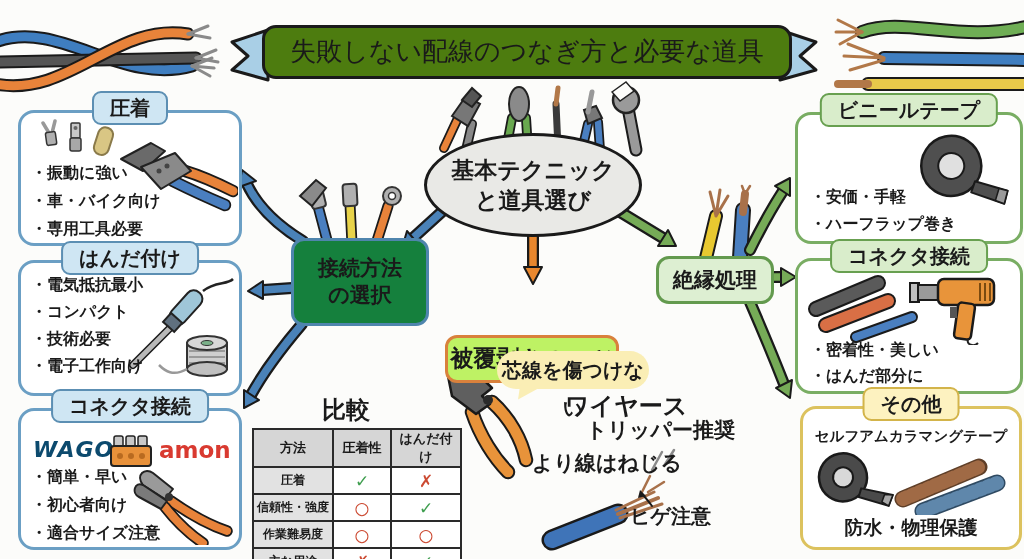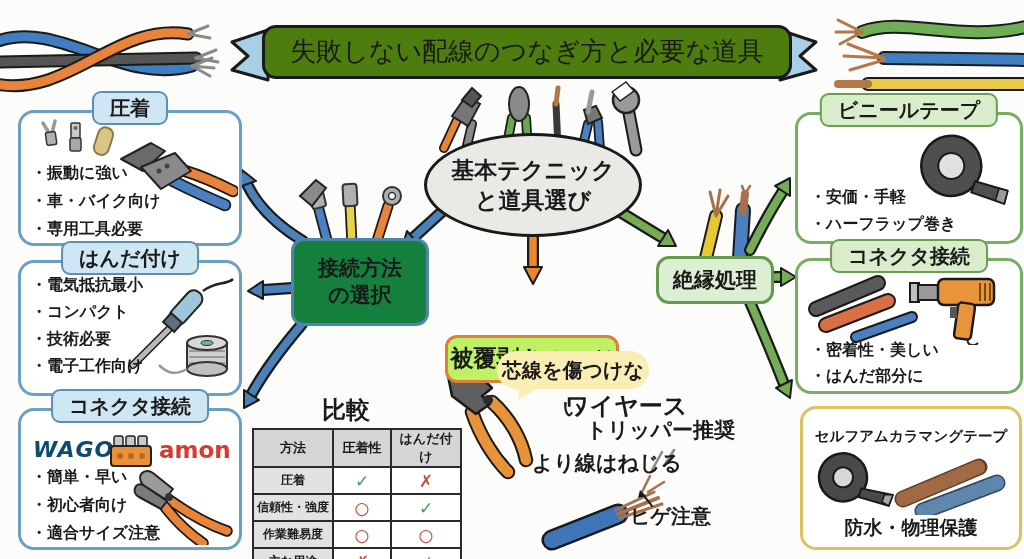--- a/index.html
+++ b/index.html
@@ -412,20 +412,23 @@
     <rect x="146" y="40" width="7" height="11" fill="#555555"></rect>
     <path d="M164,72 C162,78 170,80 174,76" stroke="#222222" stroke-width="2" fill="none"></path>
   </svg>
   <div class="bullets" style="left:12px;top:76px;line-height:26px;">
     <div>・密着性・美しい</div>
     <div>・はんだ部分に</div>
   </div>
 </div>
 
 <div class="panel p-yellow" style="left:800px;top:406px;width:216px;height:138px;">
+  <div class="tab t-yellow">
+    <span>その他</span>
+  </div>
   <div class="abs" style="left:0;top:18px;width:216px;text-align:center;font-size:14.5px;font-weight:bold;white-space:nowrap;">セルフアムカラマングテープ</div>
   <svg class="ill" style="left:8px;top:38px;" width="200" height="68" viewBox="0 0 200 68">
     <g transform="rotate(-10 34 30)">
       <circle cx="32" cy="30" r="24" fill="#4a4a4a" stroke="#1a1a1a" stroke-width="2.5"></circle>
       <circle cx="32" cy="30" r="10" fill="#d8d8d8" stroke="#1a1a1a" stroke-width="2"></circle>
       <path d="M48,44 L78,56 L72,66 L44,52 Z" fill="#4a4a4a" stroke="#1a1a1a" stroke-width="2" stroke-linejoin="round"></path>
       <path d="M70,54 L78,56 L72,66 L66,61 Z" fill="#a8a8a8" stroke="#1a1a1a" stroke-width="1.5"></path>
     </g>
     <g stroke-linecap="round" fill="none">
       <path d="M92,52 L168,20" stroke="#5f3f28" stroke-width="17"></path>

